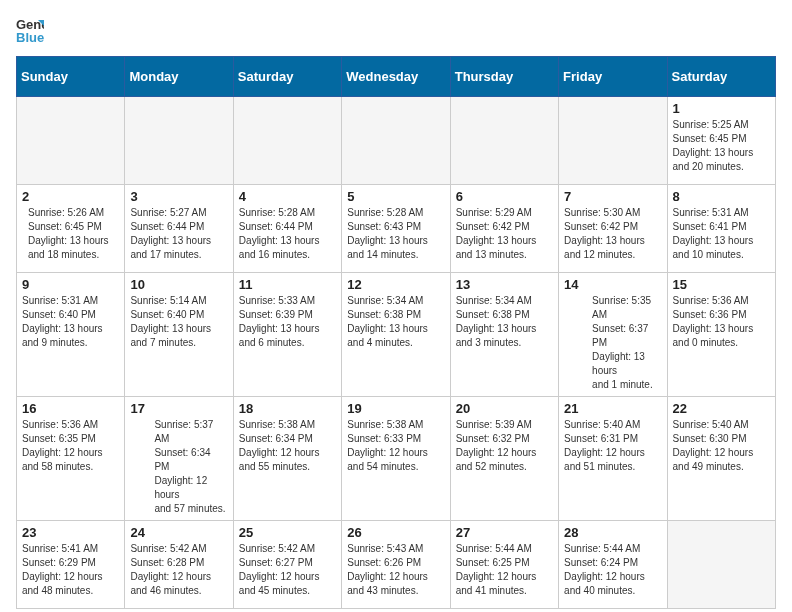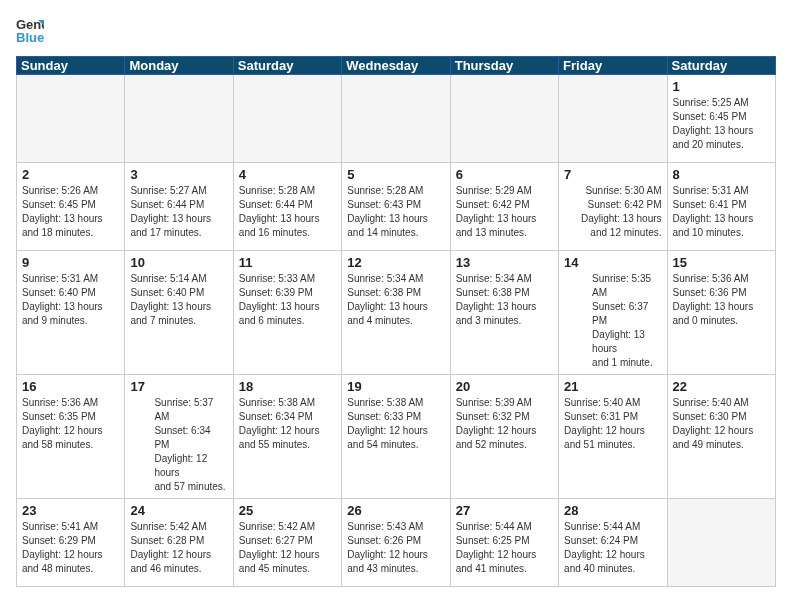--- a/index.html
+++ b/index.html
@@ -51,25 +51,25 @@
     .calendar-subtitle {
       font-size: 14px;
       color: #555;
     }
     .calendar {
       width: 100%;
       border-collapse: collapse;
       border: 1px solid #ccc;
     }
     .calendar th {
-      background: #0c4a6e;
+      background: #0369a1;
       color: #fff;
       font-size: 13px;
       font-weight: bold;
-      padding: 1px 4px;
+      padding: 12px 4px;
       text-align: left;
       border: 1px solid #2a5a9f;
     }
     .calendar td {
       vertical-align: top;
       padding: 4px 5px;
       border: 1px solid #ccc;
       width: 108px;
       min-height: 80px;
       background: #fff;
@@ -139,21 +139,21 @@
           <div class="day-number">1</div>
           <div class="day-info" style="white-space: pre-line;">Sunrise: 5:25 AM
 Sunset: 6:45 PM
 Daylight: 13 hours
 and 20 minutes.</div>
         </td>
       </tr>
       <tr class="week-row">
         <td>
           <div class="day-number">2</div>
-          <div class="day-info" style="white-space: pre-line;">Sunrise: 5:26 AM
+          <div class="day-info" style="white-space: pre-line; margin-left: 6px;">Sunrise: 5:26 AM
 Sunset: 6:45 PM
 Daylight: 13 hours
 and 18 minutes.</div>
         </td>
         <td>
           <div class="day-number">3</div>
           <div class="day-info" style="white-space: pre-line;">Sunrise: 5:27 AM
 Sunset: 6:44 PM
 Daylight: 13 hours
 and 17 minutes.</div>
@@ -174,21 +174,21 @@
         </td>
         <td>
           <div class="day-number">6</div>
           <div class="day-info" style="white-space: pre-line;">Sunrise: 5:29 AM
 Sunset: 6:42 PM
 Daylight: 13 hours
 and 13 minutes.</div>
         </td>
         <td>
           <div class="day-number">7</div>
-          <div class="day-info" style="white-space: pre-line; text-align: right;">Sunrise: 5:30 AM
+          <div class="day-info" style="white-space: pre-line;">Sunrise: 5:30 AM
 Sunset: 6:42 PM
 Daylight: 13 hours
 and 12 minutes.</div>
         </td>
         <td>
           <div class="day-number">8</div>
           <div class="day-info" style="white-space: pre-line;">Sunrise: 5:31 AM
 Sunset: 6:41 PM
 Daylight: 13 hours
 and 10 minutes.</div>

